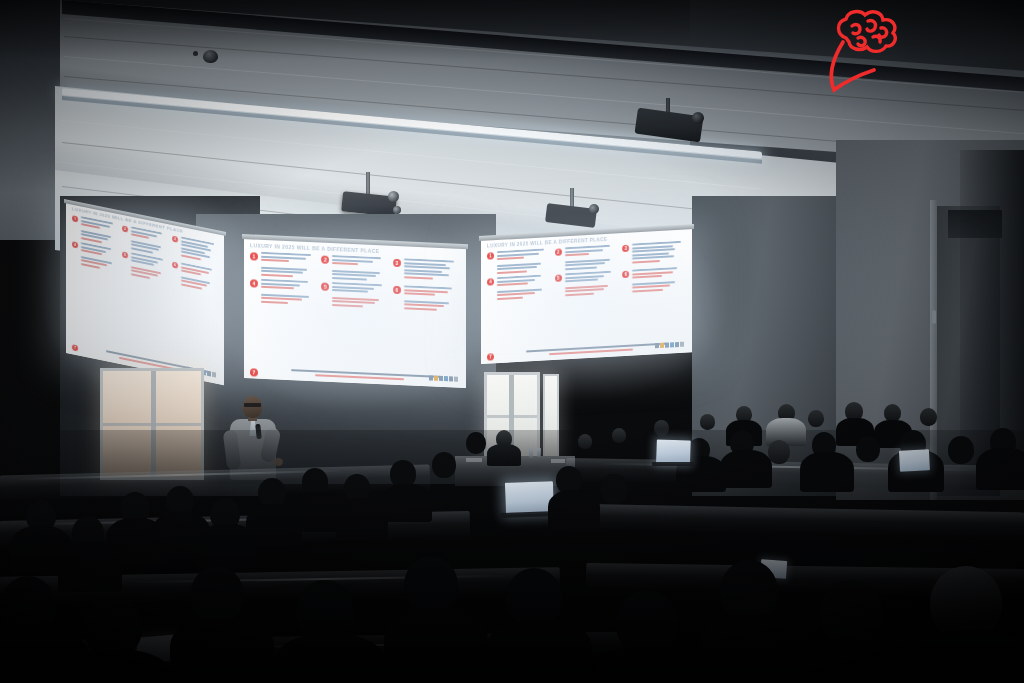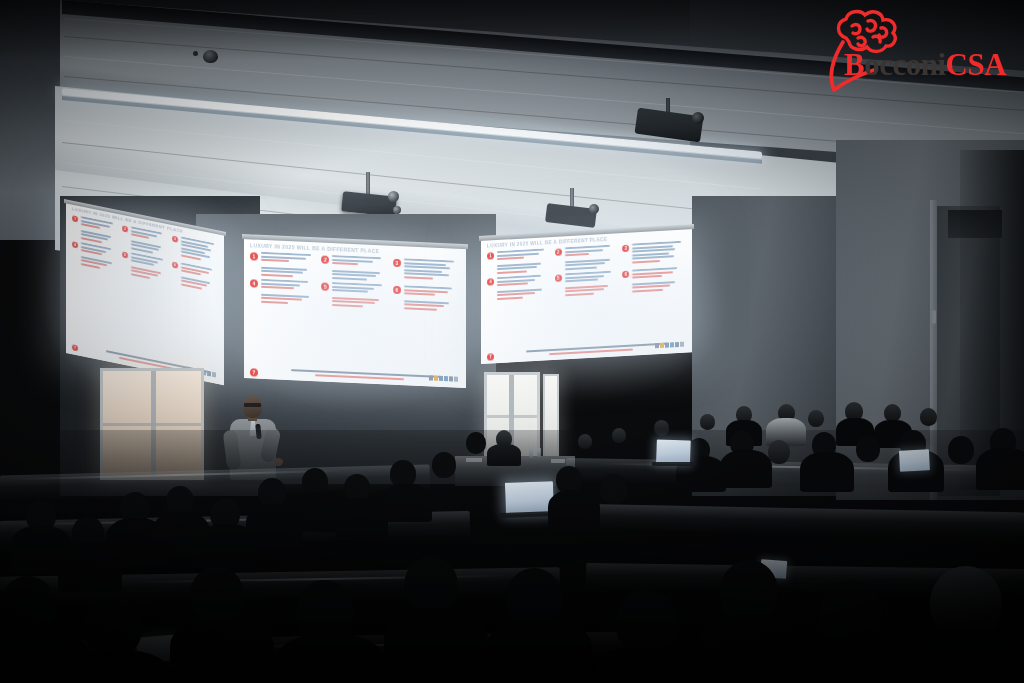--- a/index.html
+++ b/index.html
@@ -925,18 +925,15 @@
       <g fill="none" stroke="#ef2b2b" stroke-width="3.4" stroke-linecap="round">
         <path d="M24,34 C14,30 14,18 24,15 C26,7 38,5 43,11 C50,5 60,8 61,16 C70,14 76,22 71,29 C76,34 72,43 64,42 C60,49 49,49 45,43 C38,48 28,45 27,38 Z"></path>
         <path d="M30,22 C34,19 38,21 38,25 C38,29 34,31 31,29"></path>
         <path d="M46,17 C51,15 55,19 53,24 C51,28 46,28 45,25"></path>
         <path d="M59,24 C63,23 66,27 64,31 C62,34 58,34 57,31"></path>
         <path d="M36,34 C40,32 44,35 43,39 C42,42 38,43 36,40"></path>
         <path d="M51,33 C55,31 59,34 58,38"></path>
         <path d="M21,38 C10,56 6,72 12,86 C20,80 34,72 52,66" stroke-width="3.8"></path>
       </g>
     </svg>
-    <div class="wm-text">
-      <span class="wm-b">B</span><span class="wm-mid">occoni</span><span class="wm-csa">CSA</span>
-    </div>
   </div>
 
 </div>
 
 </body></html>

